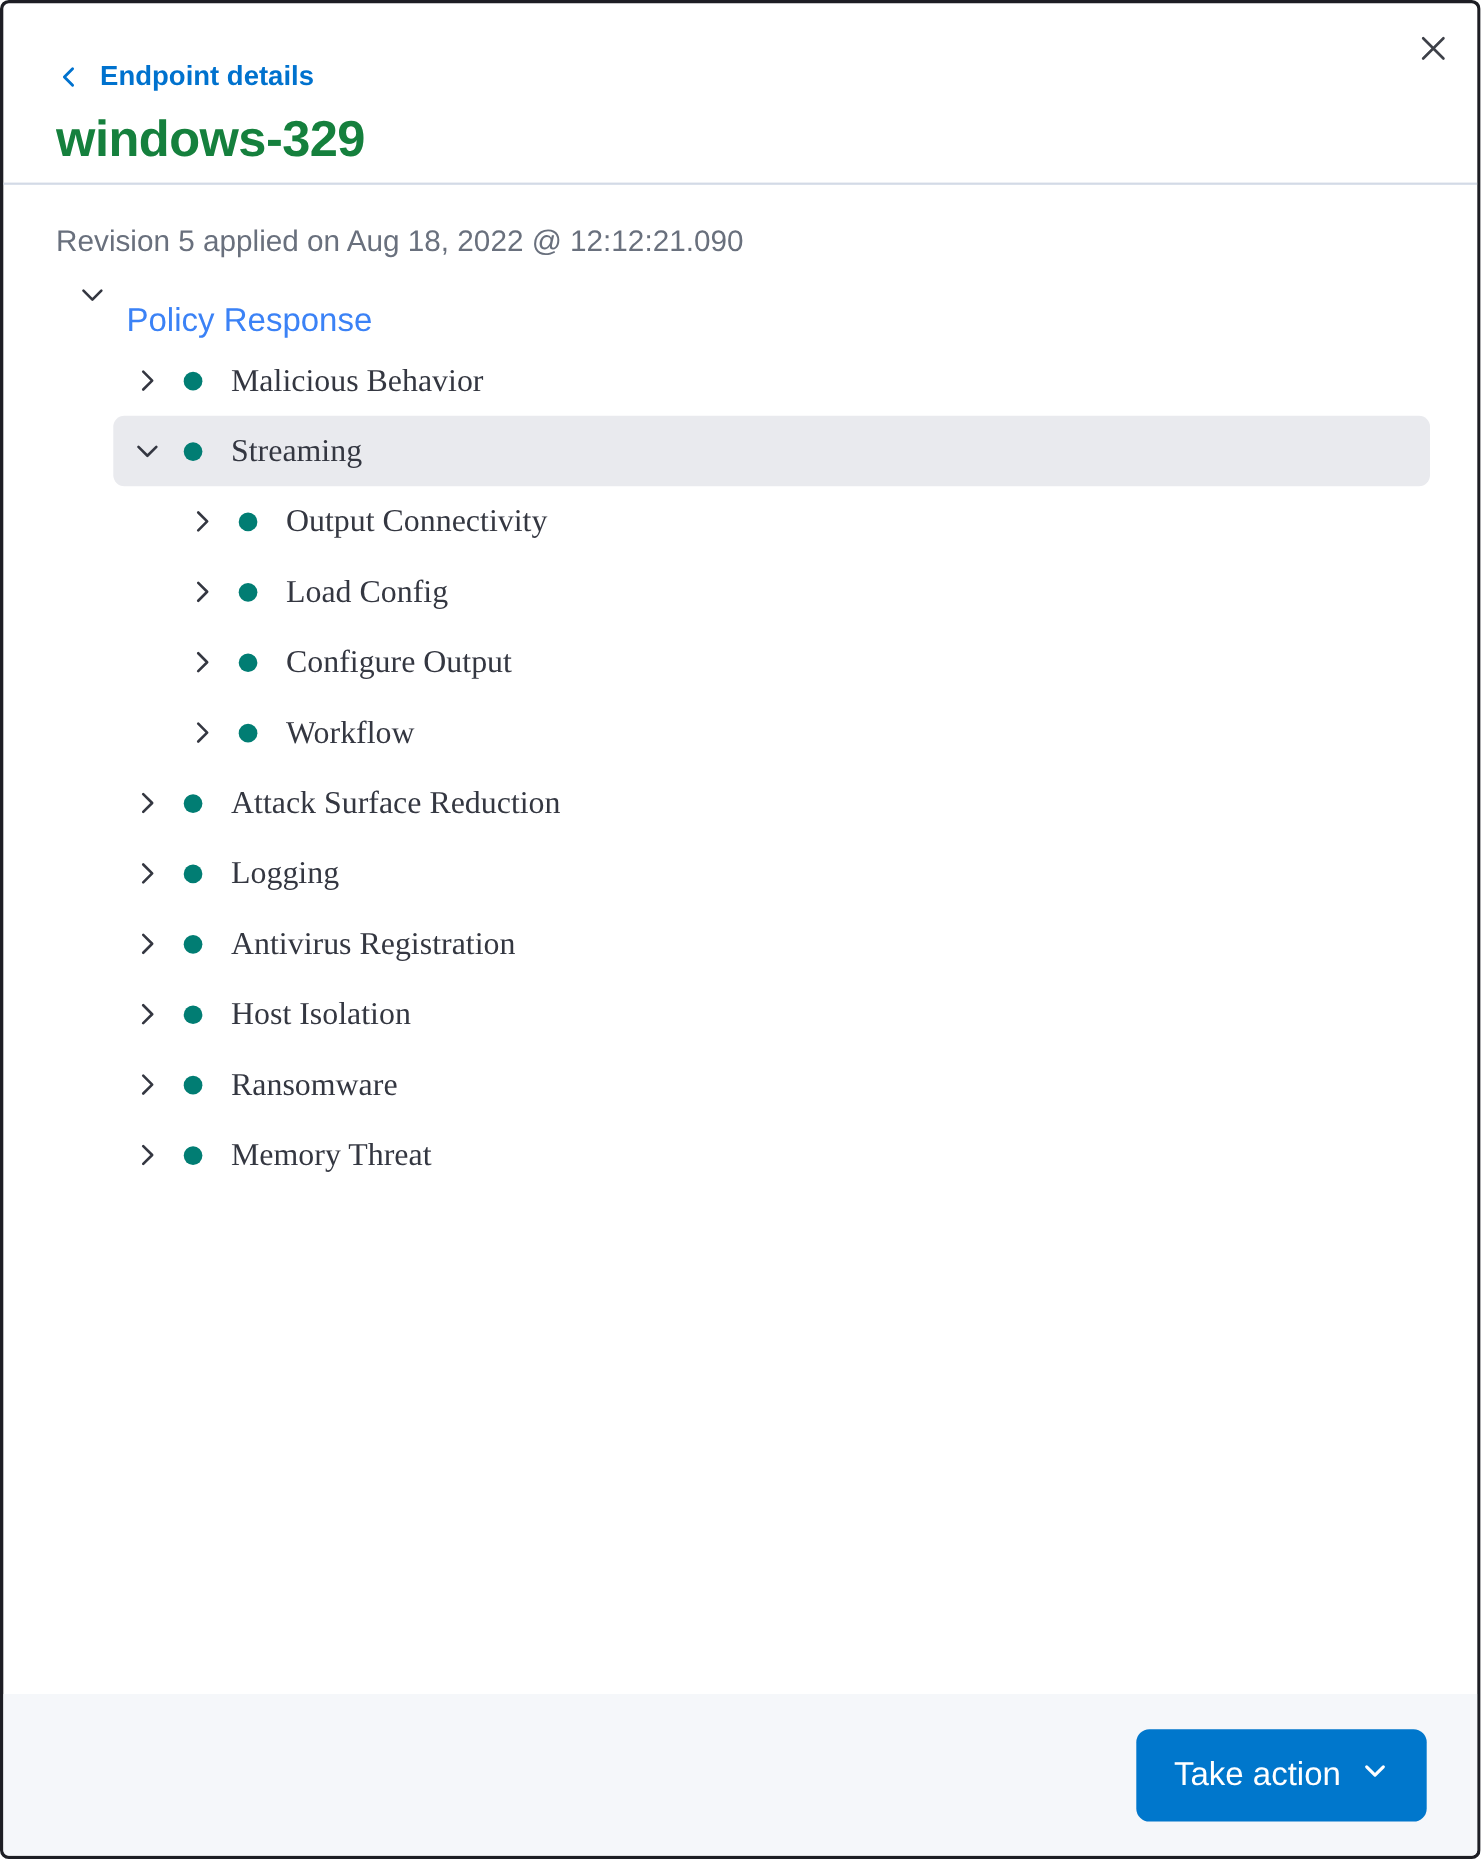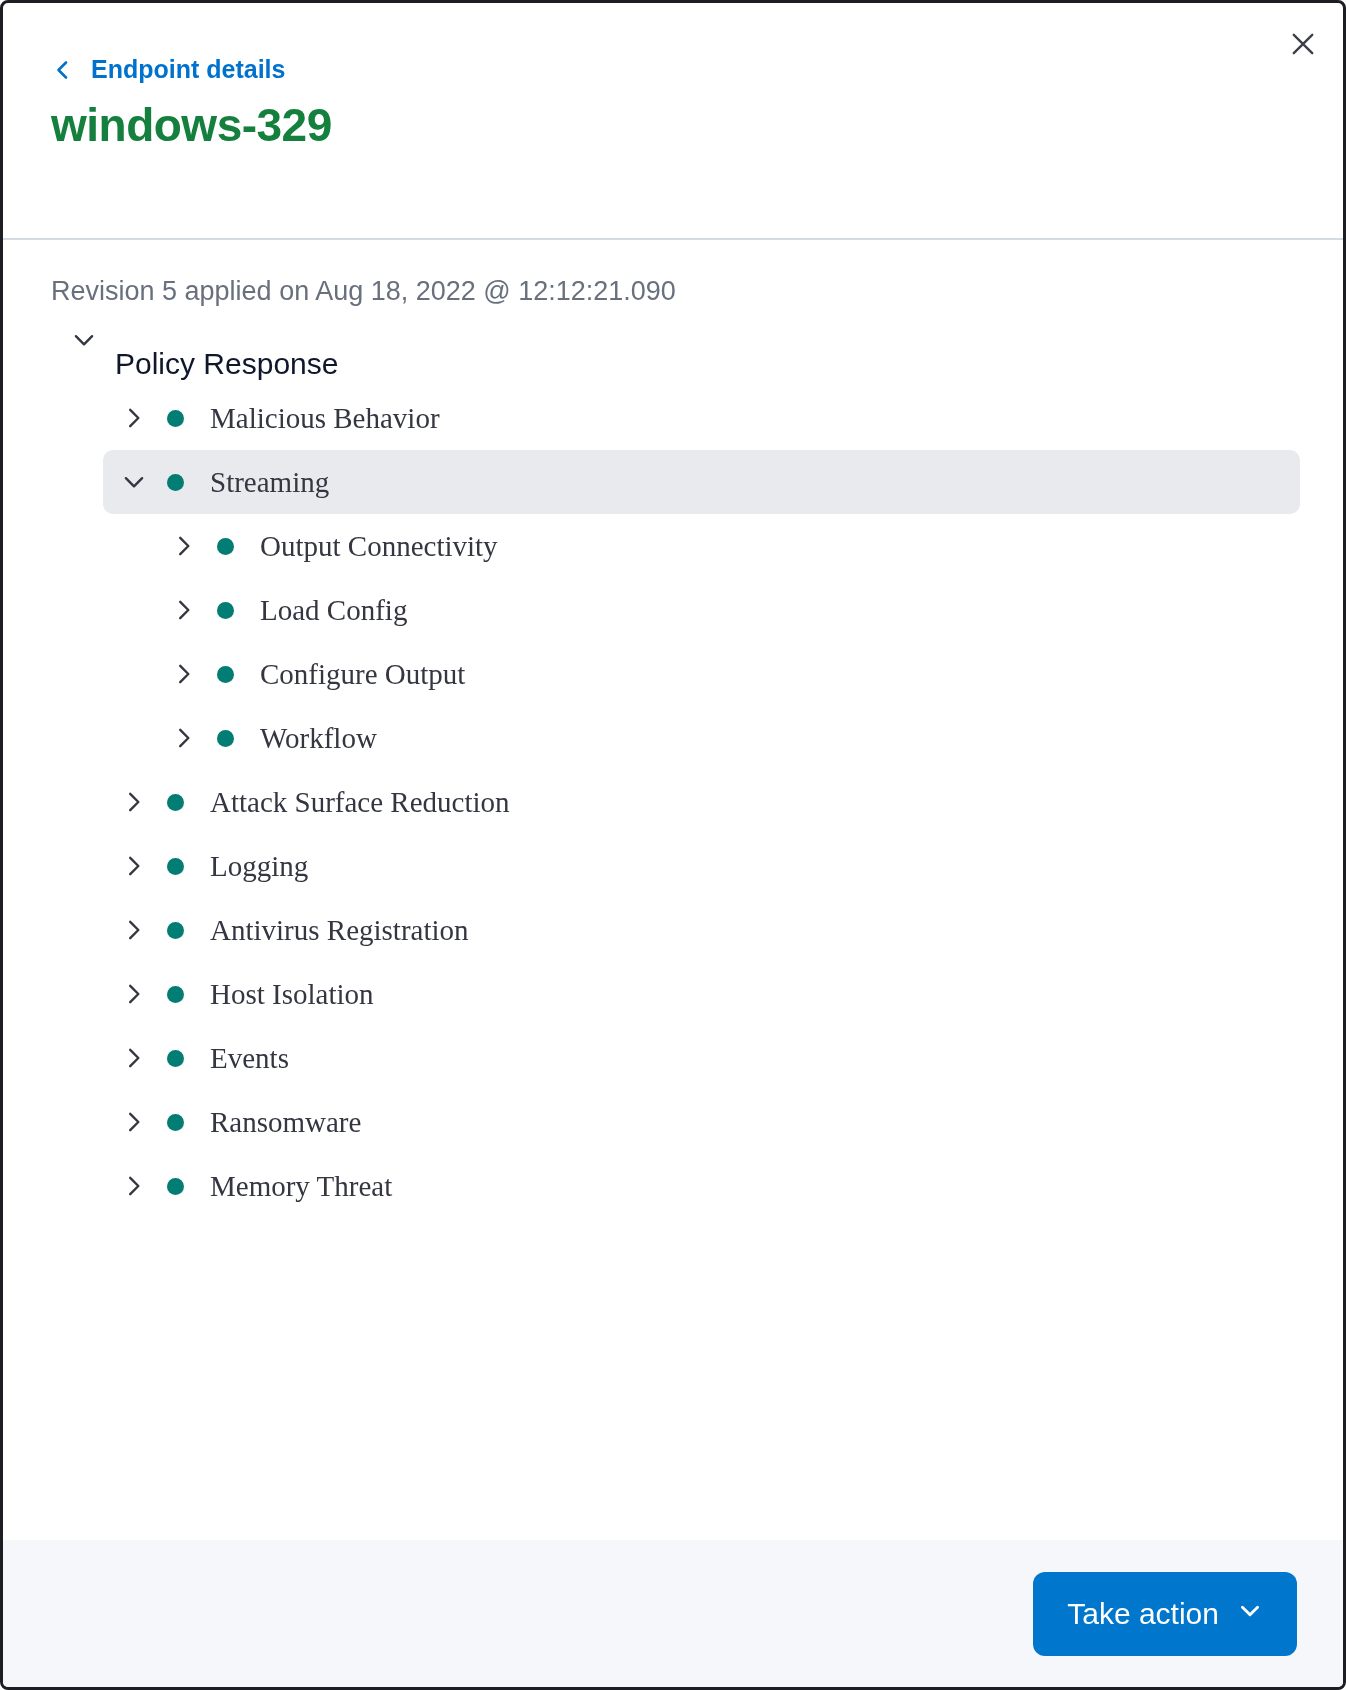--- a/index.html
+++ b/index.html
@@ -10,21 +10,21 @@
     width:1346px; height:1690px;
     background:#ffffff;
     border:3px solid #1d1e24;
     border-radius:8px;
     overflow:hidden;
   }
 
   
   .flyout-header {
     position:relative;
-    height:237px;
+    height:165px;
     padding:54px 48px 0 48px;
     border-bottom:2px solid #d3dae6;
   }
   .back-link {
     display:inline-flex; align-items:center; gap:16px;
     color:#0072ce; font-size:25px; font-weight:700;
     cursor:pointer; line-height:1;
   }
   .back-link svg { display:block; }
   .flyout-title {
@@ -47,21 +47,21 @@
 
   .tree { margin-top:12px; }
   .tree-root-row {
     height:44px;
     display:flex; align-items:center;
     padding-left:20px;
     cursor:pointer;
   }
   .tree-root-row .label {
     margin-left:18px;
-    font-size:30px; color:#0f172a;margin-top:44px;
+    font-size:30px; color:#3b82f6;margin-top:44px;
   }
   .tree-items { margin-top:22px; }
   .tree-row {
     margin-left:52px;
     width:1197px;
     height:64px;
     display:flex; align-items:center;
     border-radius:10px;
     padding-left:18px;
     cursor:pointer;
@@ -235,29 +235,20 @@
         <div class="tree-row level-1">
           <span class="chevron">
             <svg width="26" height="26" viewBox="0 0 24 24">
                 <path d="M8.5 4.5 L16 12 L8.5 19.5" fill="none" stroke="#343741" stroke-width="2.2" stroke-linecap="round" stroke-linejoin="round"></path>
               </svg>
           </span>
           <span class="dot"></span>
           <span class="label">Host Isolation</span>
         </div>
 
-        <div class="tree-row level-1">
-          <span class="chevron">
-            <svg width="26" height="26" viewBox="0 0 24 24">
-                <path d="M8.5 4.5 L16 12 L8.5 19.5" fill="none" stroke="#343741" stroke-width="2.2" stroke-linecap="round" stroke-linejoin="round"></path>
-              </svg>
-          </span>
-          <span class="dot"></span>
-          <span class="label">Events</span>
-        </div>
 
         <div class="tree-row level-1">
           <span class="chevron">
             <svg width="26" height="26" viewBox="0 0 24 24">
                 <path d="M8.5 4.5 L16 12 L8.5 19.5" fill="none" stroke="#343741" stroke-width="2.2" stroke-linecap="round" stroke-linejoin="round"></path>
               </svg>
           </span>
           <span class="dot"></span>
           <span class="label">Ransomware</span>
         </div>

